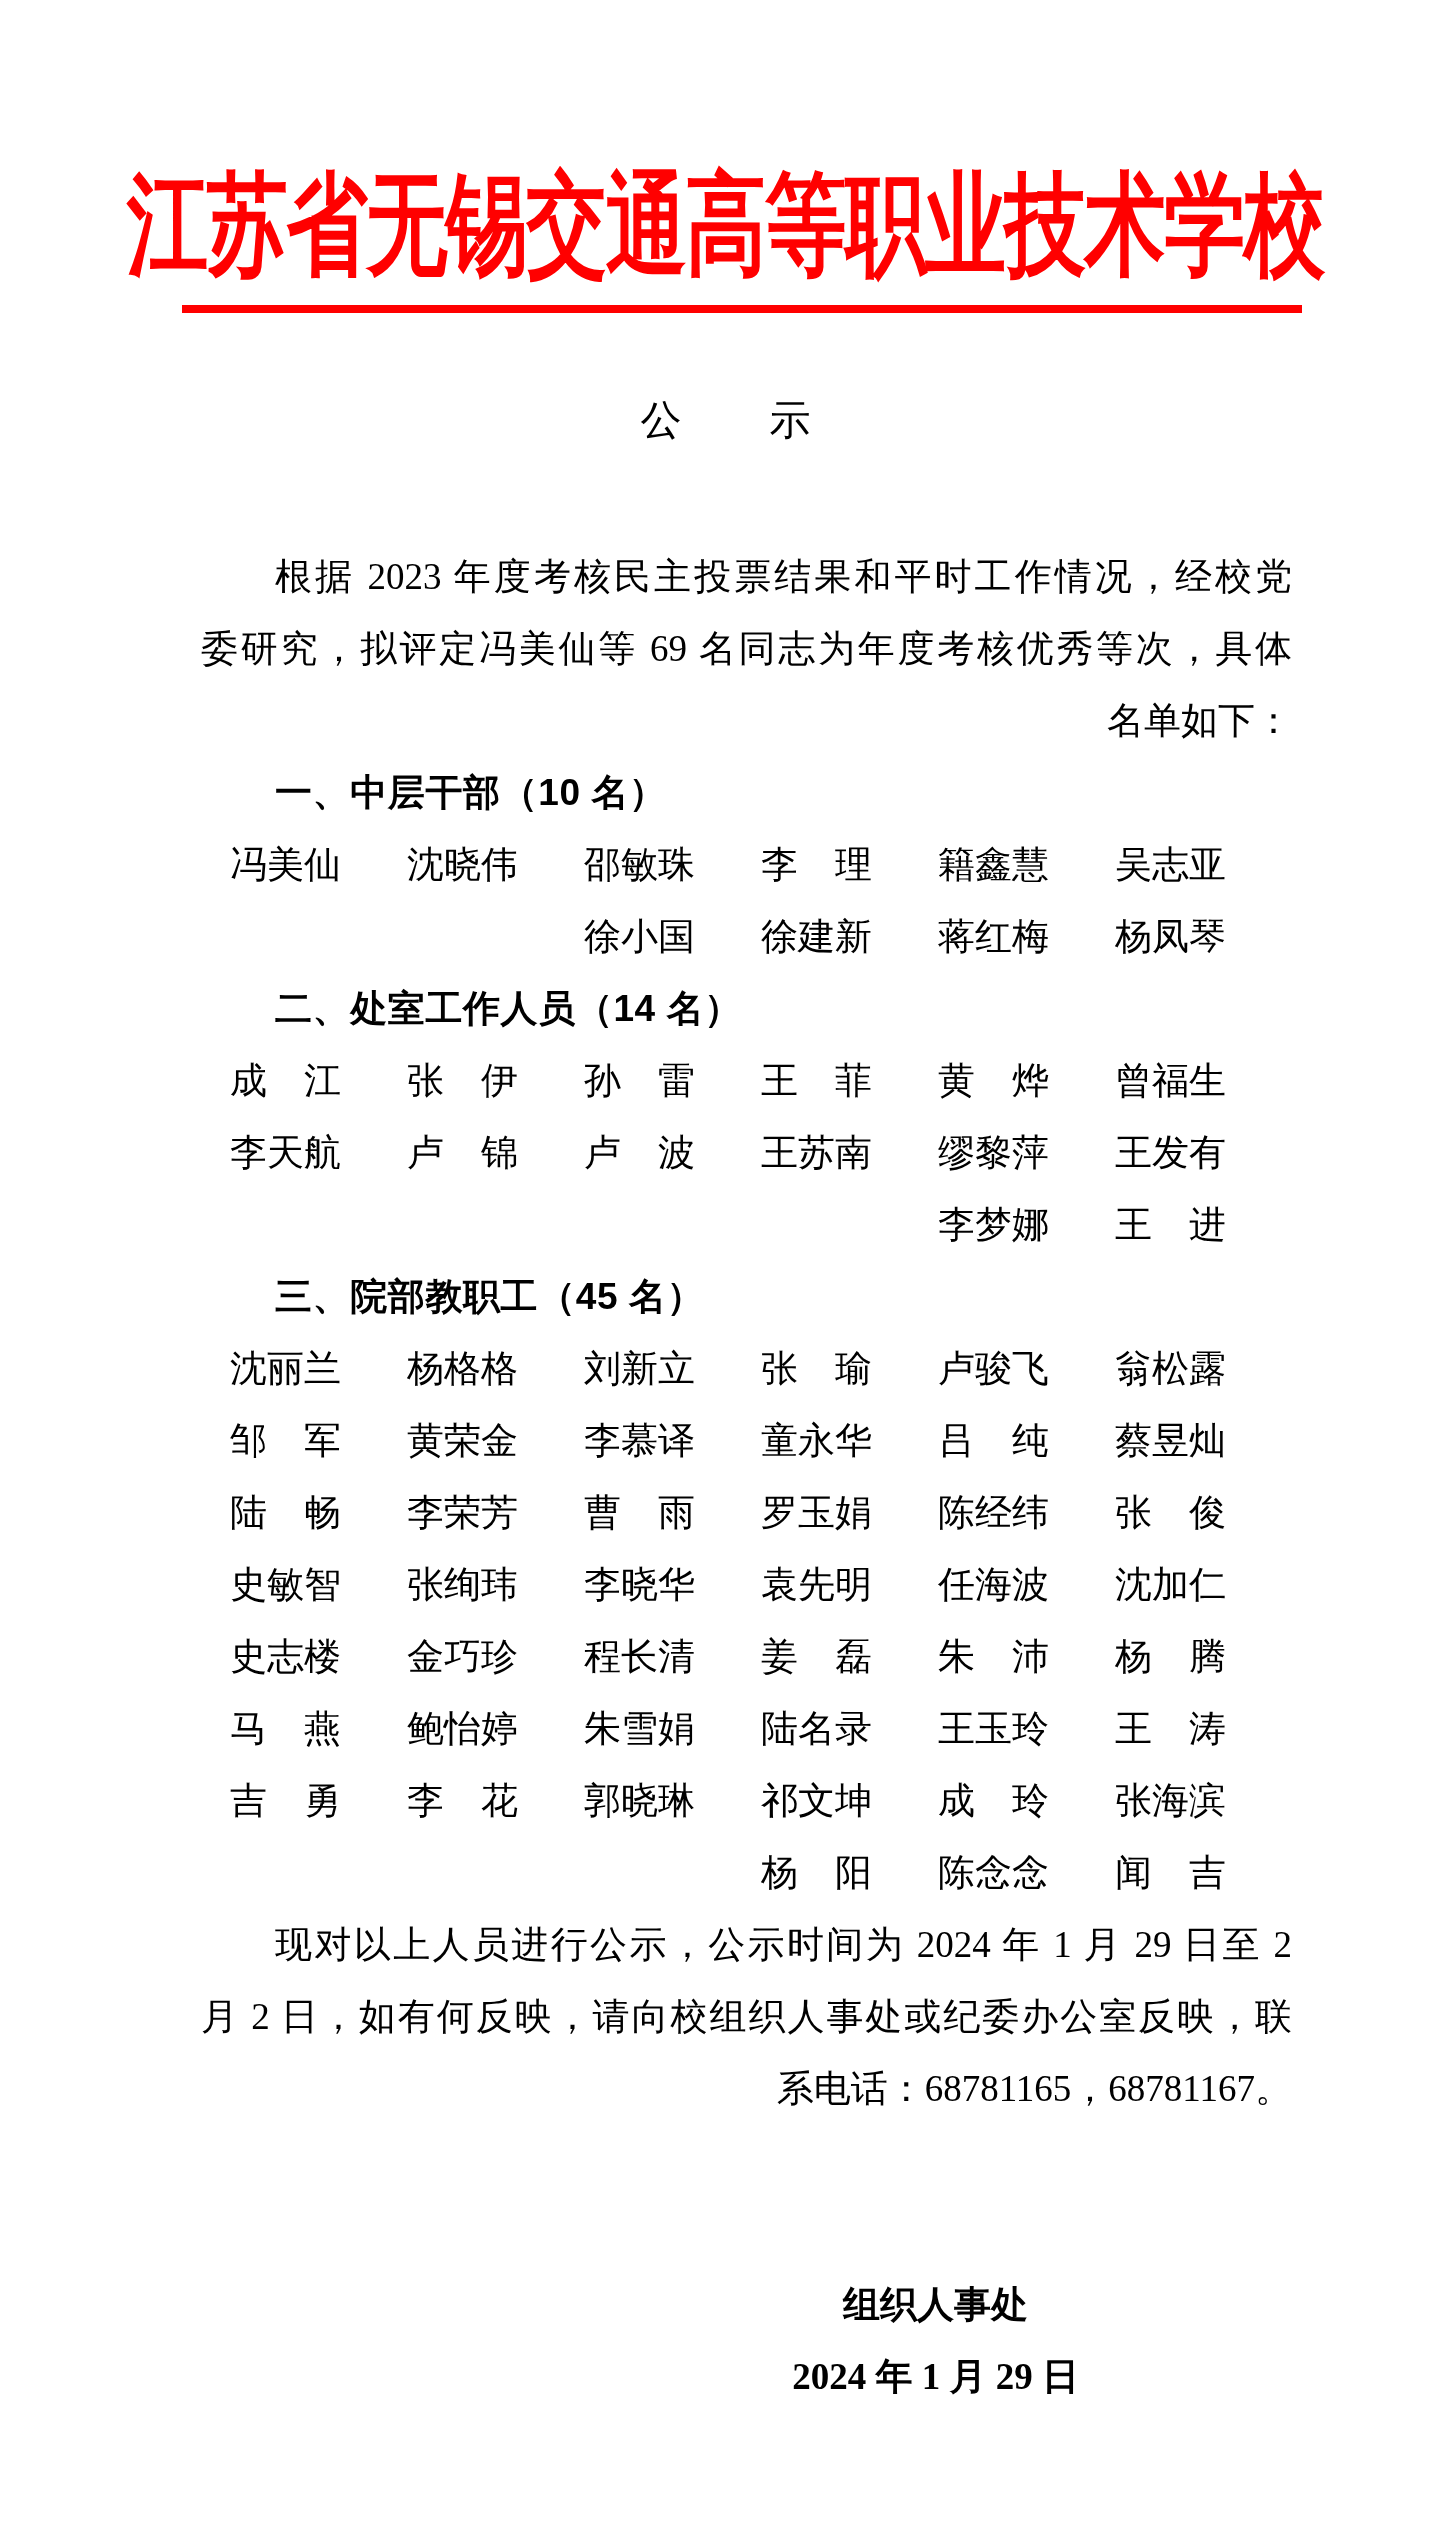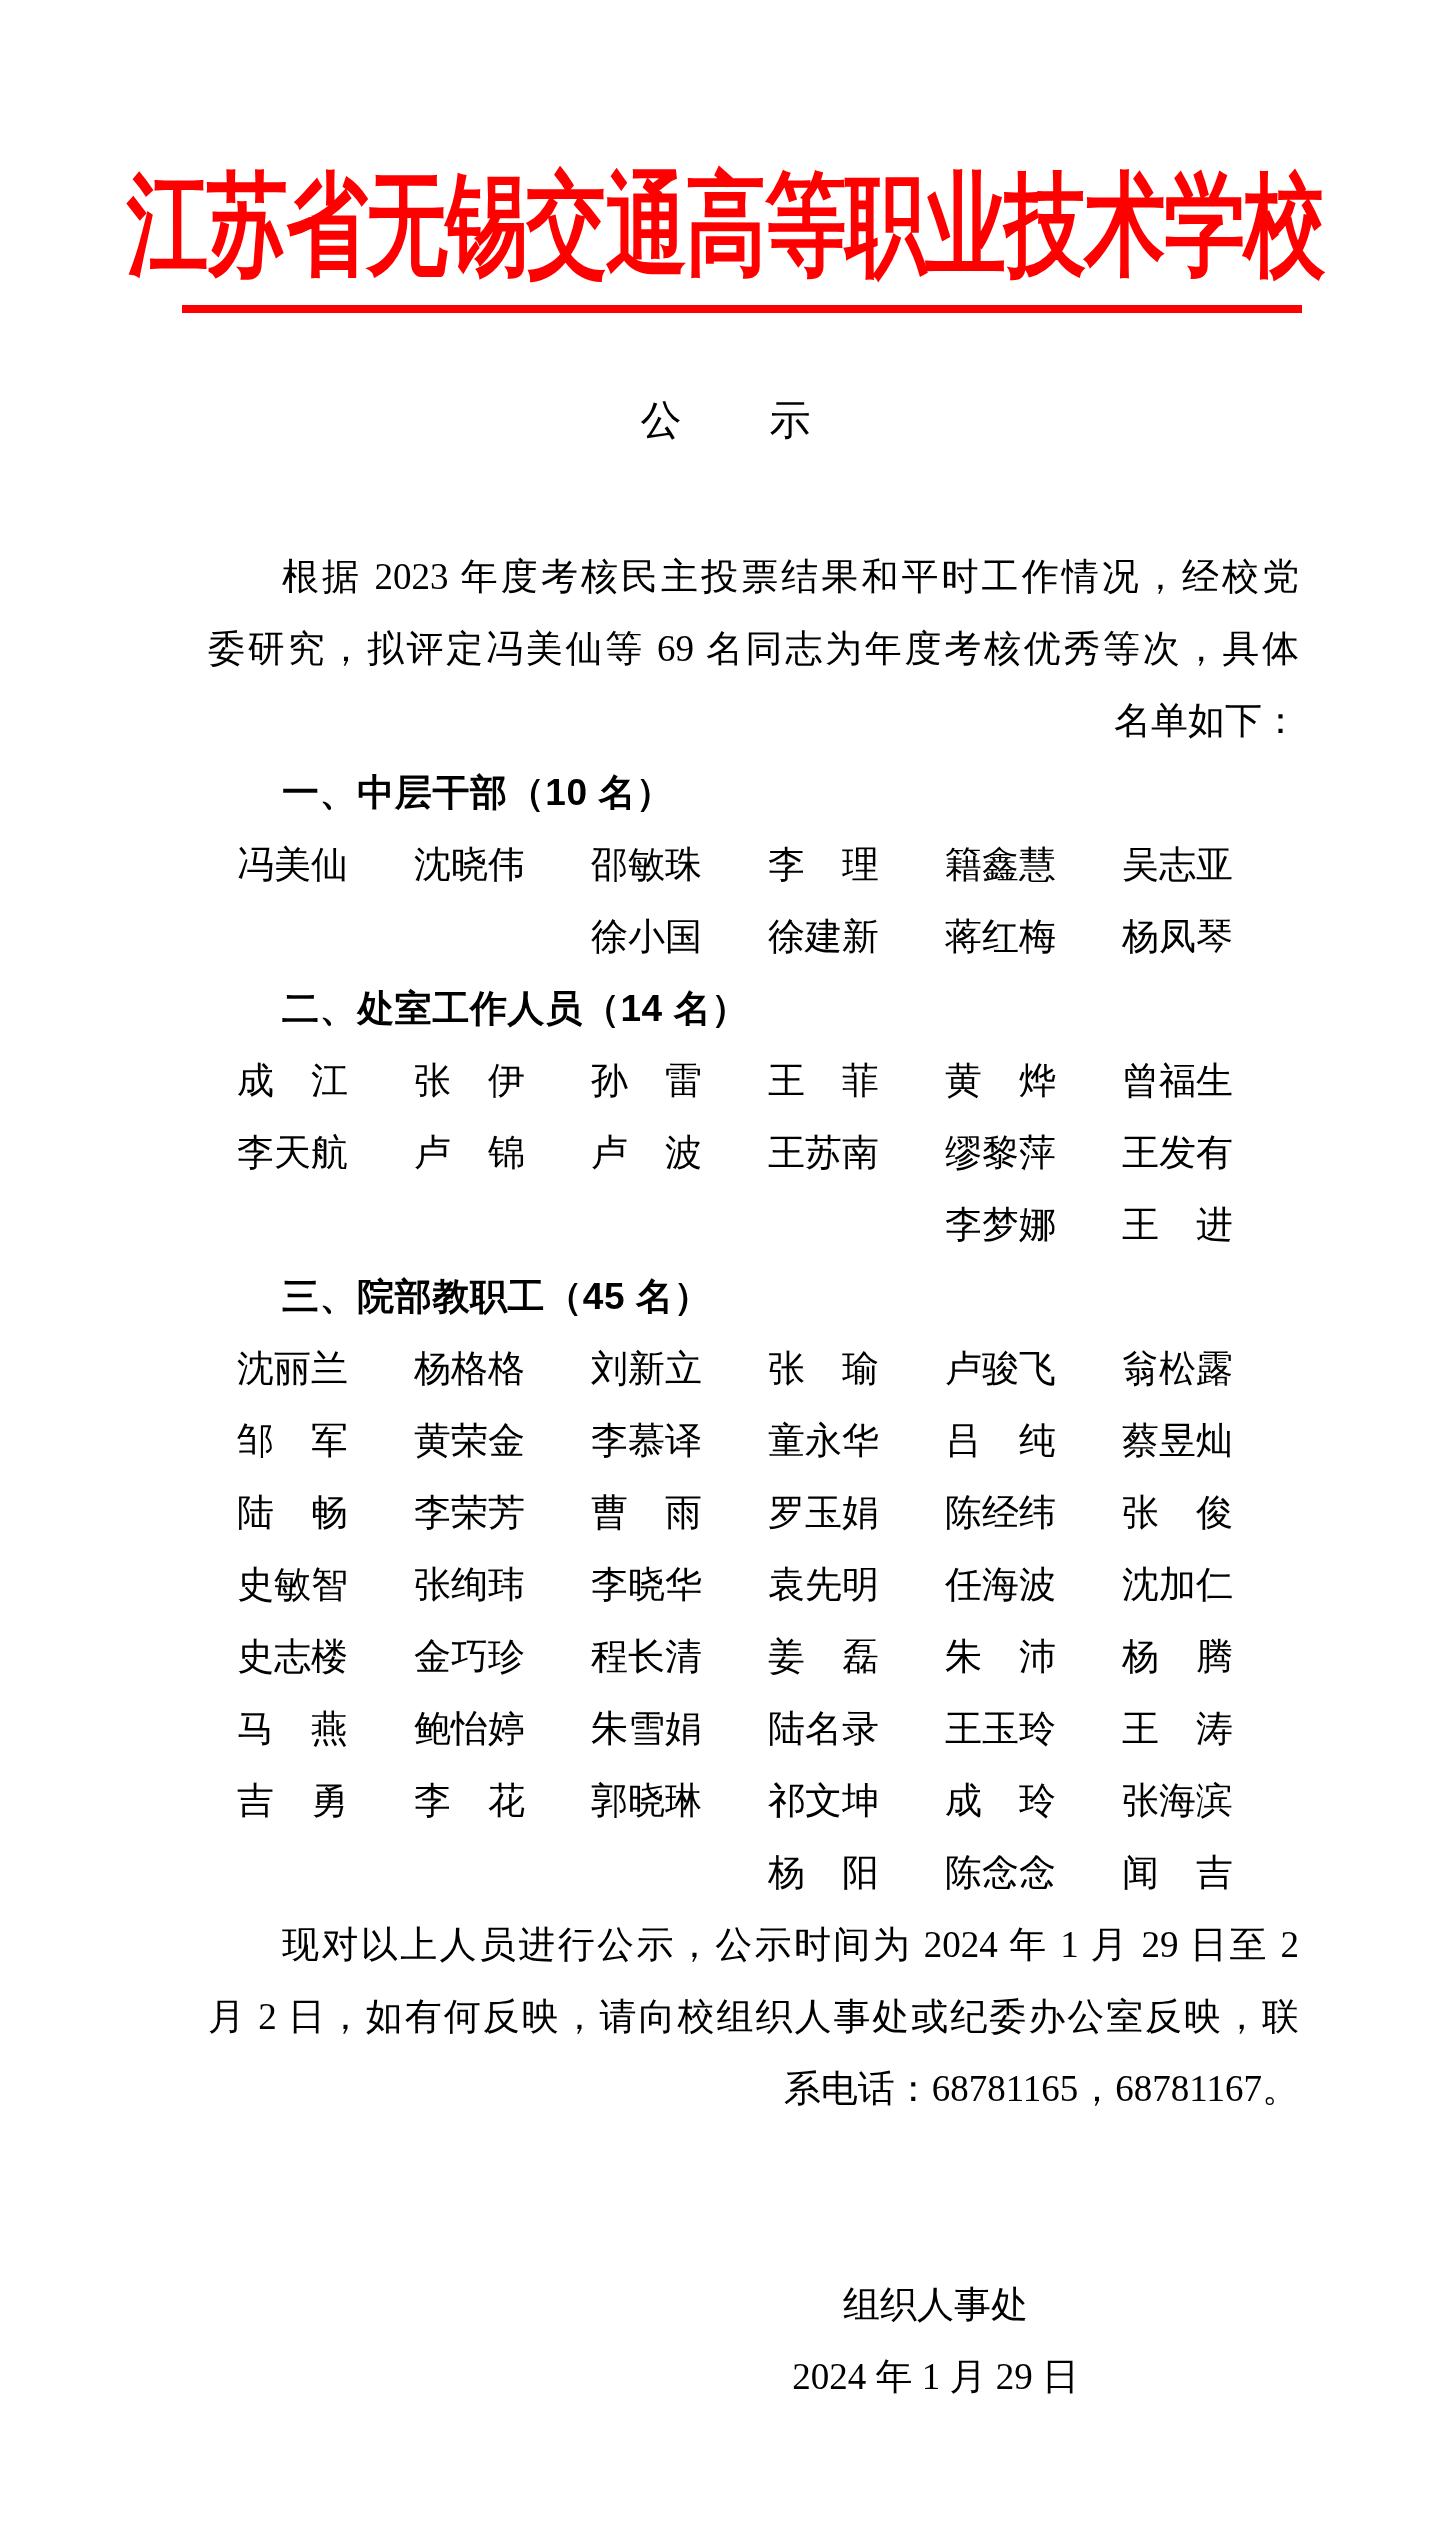--- a/index.html
+++ b/index.html
@@ -26,40 +26,39 @@
   .notice-title {
     position: absolute; top: 396px; left: 0; right: 0;
     text-align: center; font-size: 41px; font-weight: 400;
     line-height: 1.2; white-space: nowrap;
   }
   .notice-gap { display: inline-block; width: 88px; }
 
   .content {
     position: absolute; top: 541px; left: 201px; width: 1091px;
     font-size: 37px;
-    margin-left: 7px;
   }
   .line { height: 72px; line-height: 72px; white-space: nowrap; }
   .jline { white-space: normal; text-align: justify; text-align-last: justify; }
   .jline.first { text-indent: 74px; }
   .pline { text-align: right; }
 
   .section-heading {
     height: 72px; line-height: 72px;
     padding-left: 74px;
     font-family: "Liberation Sans", "DejaVu Sans", sans-serif;
     font-weight: 700; font-size: 37px;
     letter-spacing: 0.6px;
   }
   .name-row { height: 72px; line-height: 72px; padding-left: 74px; display: flex; justify-content: flex-end; }
   .name-cell { flex: 0 0 177px; width: 177px; text-align: left; }
 
   .signature {
     position: absolute; top: 2269px; left: 655px; width: 561px;
-    font-size: 37px; text-align: center;
+    font-size: 37px; text-align: center; font-weight: bold;
   }
   .signature .line { height: 72px; line-height: 72px; }
 </style>
 </head>
 <body>
 
 <div class="page">
 
   <div class="school-title" style="color: rgb(255, 0, 0);">江苏省无锡交通高等职业技术学校</div>
 

